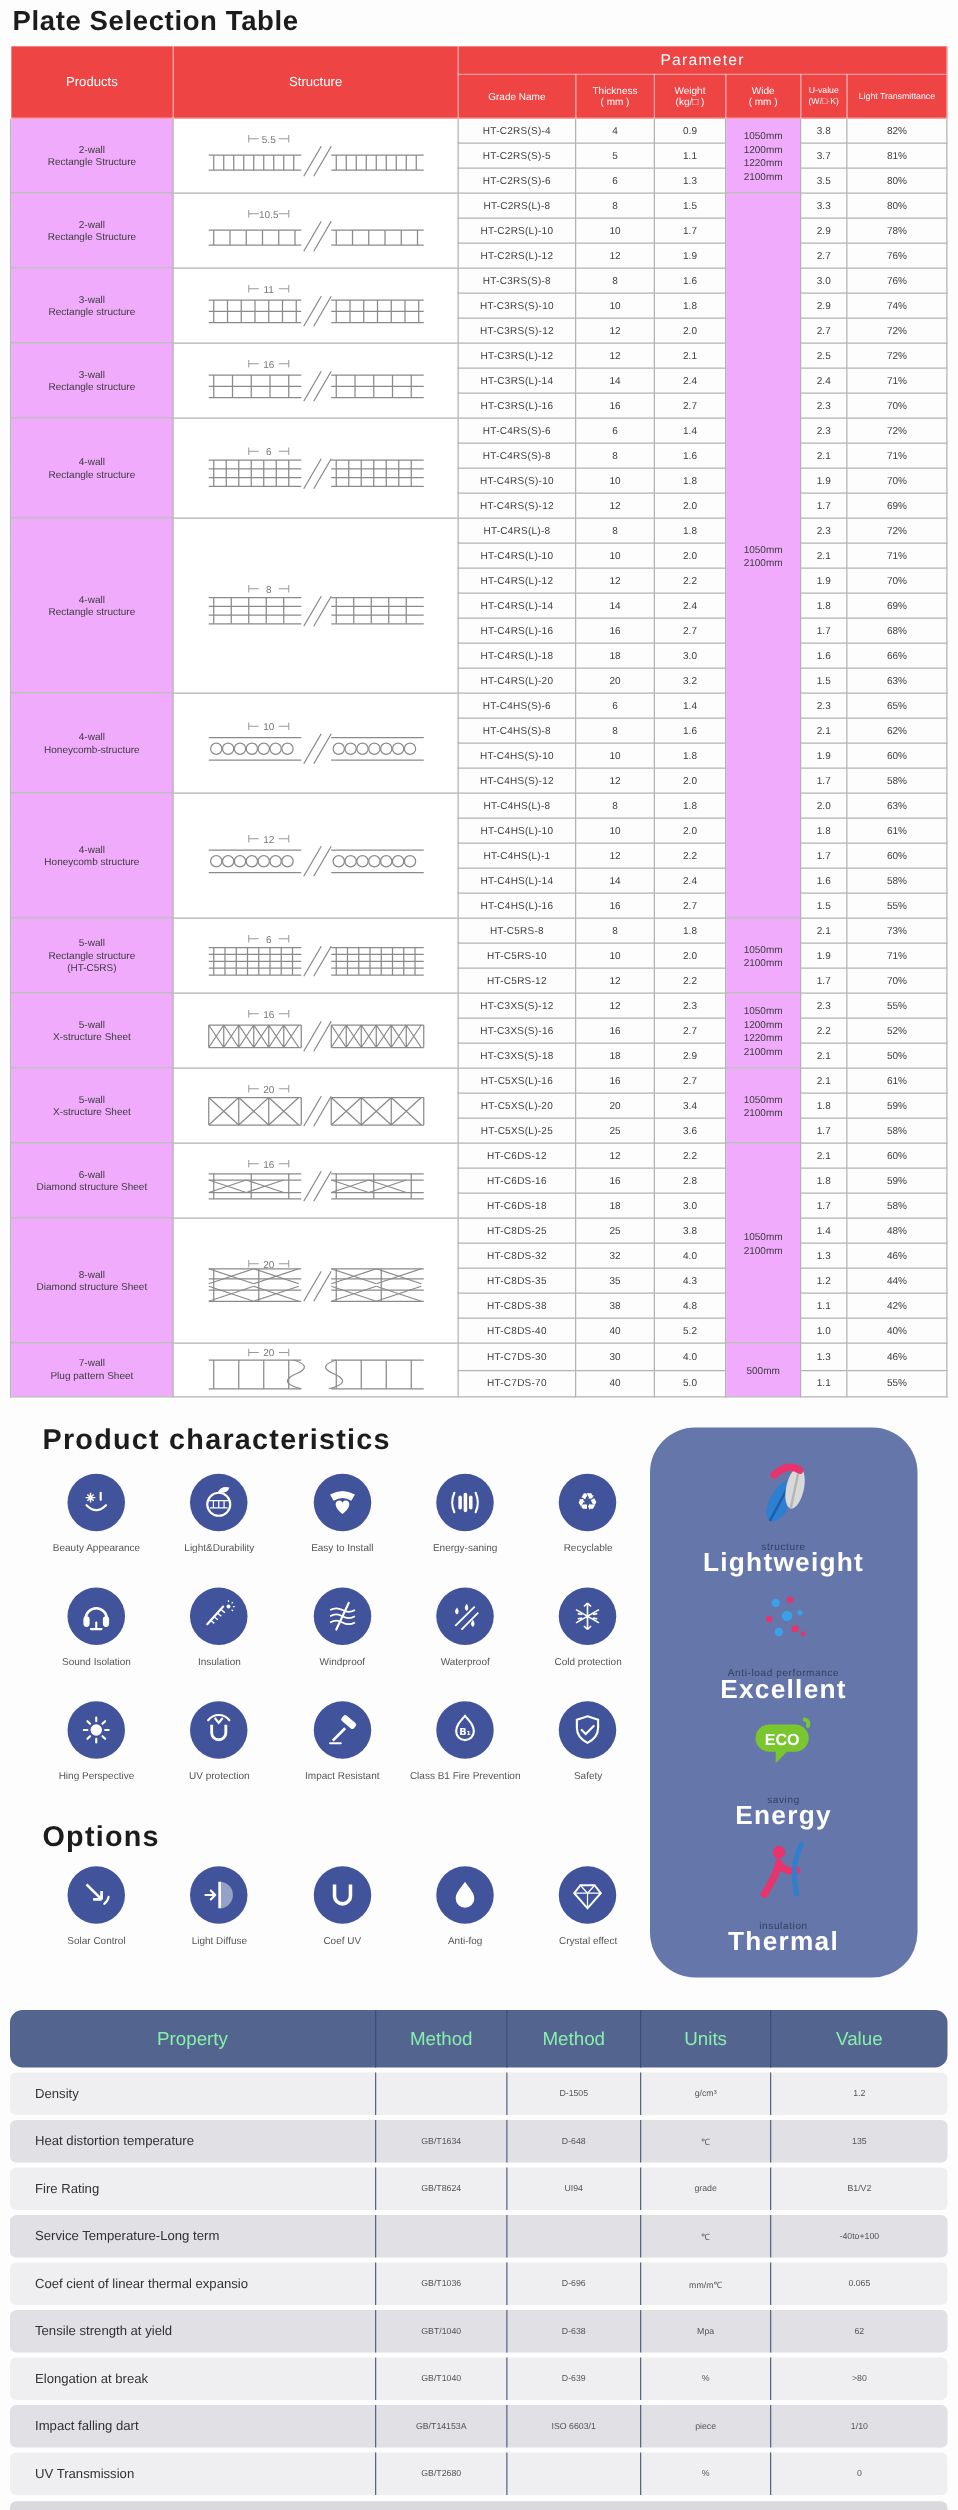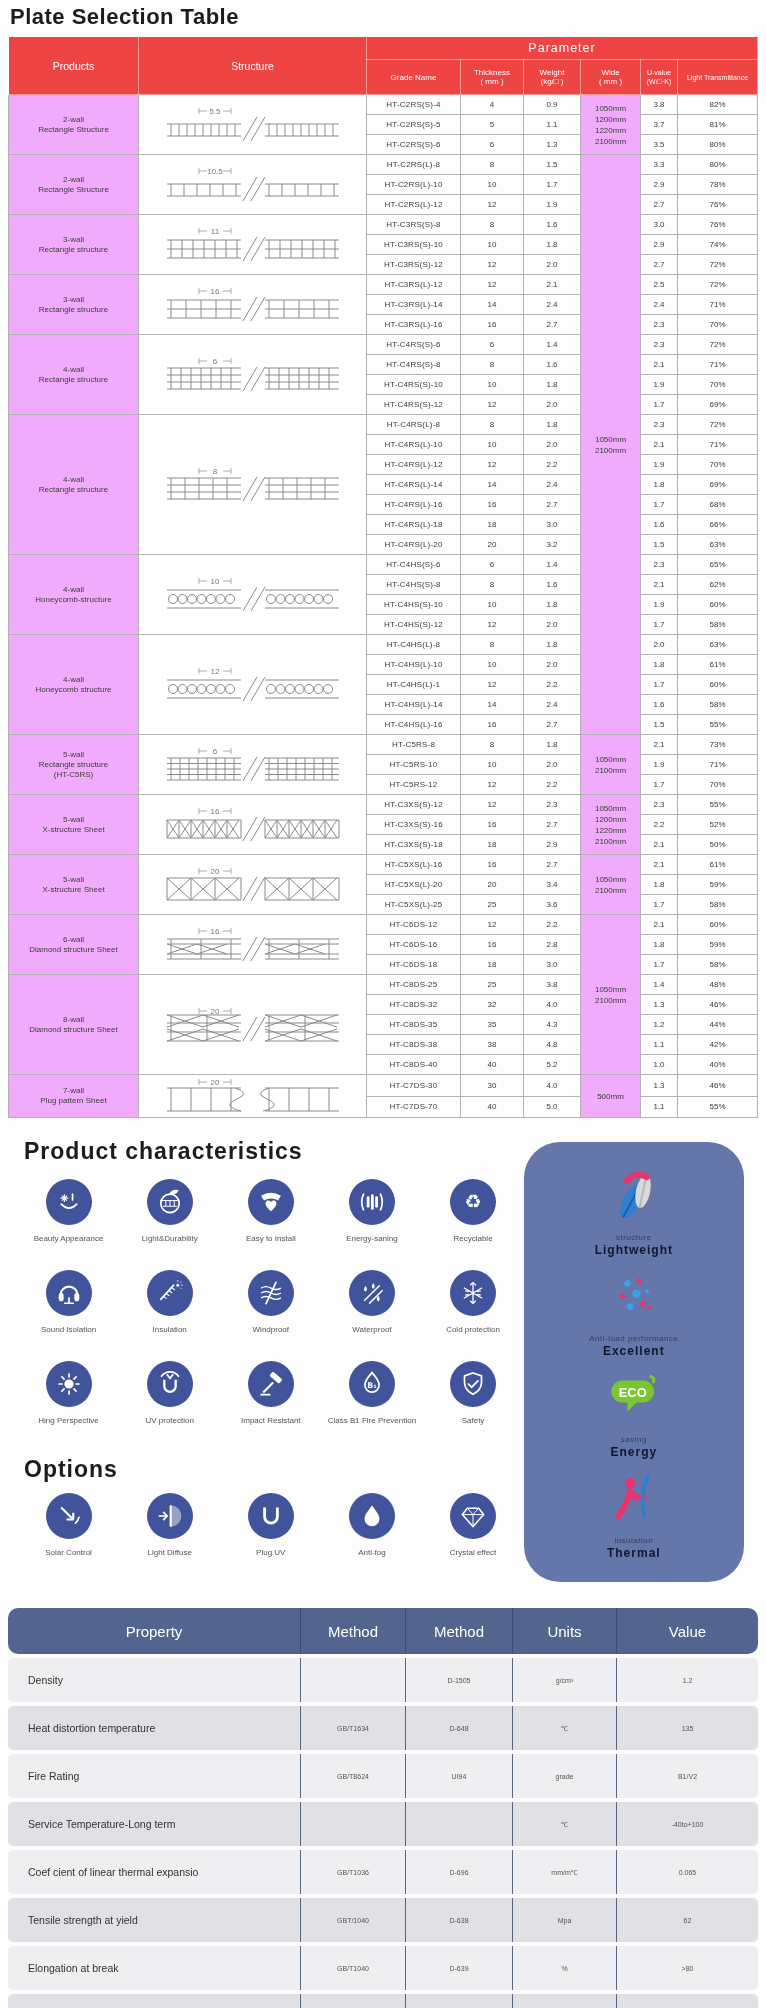--- a/index.html
+++ b/index.html
@@ -1,17 +1,17 @@
 <!DOCTYPE html>
 <html><head>
 <meta charset="utf-8">
 <style>
   html,body{margin:0;padding:0;background:#fdfdfd;font-family:"Liberation Sans",sans-serif;}
   body{width:766px;}
-  .pad{padding:0 12px;}
+  .pad{padding:0 22px;}
   h1.title{font-size:22px;font-weight:bold;color:#1c1c1c;margin:4px 0 6px 10px;letter-spacing:.5px;}
   h2.sect{font-size:23px;font-weight:bold;color:#1c1c1c;margin:14px 0 10px 12px;letter-spacing:1px;}
 
   
   table.plate{border-collapse:collapse;width:750px;margin:0 8px;table-layout:fixed;border:1.5px solid #6b6b6b;}
   table.plate th{background:#ef4444;color:#fff;font-weight:normal;border:1px solid rgba(255,255,255,.45);}
   th.param-band{font-size:12.5px;height:20px;letter-spacing:1px;}
   th.sub{font-size:8px;line-height:9px;height:32px;}
   th.sub.small{font-size:7px;}
   th.corner{font-size:10.5px;}
@@ -30,28 +30,28 @@
   .char-item{display:flex;flex-direction:column;align-items:center;}
   .icon-circle{width:46px;height:46px;border-radius:50%;background:#41549b;display:flex;align-items:center;justify-content:center;}
   .icon-circle svg{display:block;}
   .char-label{font-size:8px;color:#555;margin-top:9px;text-align:center;line-height:10px;min-height:10px;}
   .opts-grid{display:grid;grid-template-columns:repeat(5,1fr);margin:10px 0 0 6px;}
 
   
   .badge-panel{width:224px;min-height:440px;background:#6576aa;border-radius:36px;margin:18px 10px 0 0;display:flex;flex-direction:column;justify-content:space-around;align-items:center;padding:18px 0;box-sizing:border-box;}
   .badge{display:flex;flex-direction:column;align-items:center;}
   .badge-small{font-size:8px;color:#31405f;margin-top:4px;letter-spacing:.5px;}
-  .badge-big{font-size:12px;font-weight:bold;color:#0f172a;letter-spacing:1px;line-height:17px;}
+  .badge-big{font-size:21px;font-weight:bold;color:#ffffff;letter-spacing:1px;line-height:17px;}
 
   
   .prop-wrap{margin:26px 8px 14px 8px;}
-  .prop-header{display:grid;grid-template-columns:292px 105px 107px 104px 142px;background:#53648f;border-radius:10px;height:46px;align-items:center;color:#ffffff;font-size:15px;}
+  .prop-header{display:grid;grid-template-columns:292px 105px 107px 104px 142px;background:#53648f;border-radius:10px;height:46px;align-items:center;color:#86efac;font-size:15px;}
   .prop-header > div{text-align:center;border-left:1px solid #3c4c78;height:100%;display:flex;align-items:center;justify-content:center;}
   .prop-header > div:first-child{border-left:none;}
-  .prop-row{display:grid;grid-template-columns:292px 105px 107px 104px 142px;height:44px;margin-top:4px;border-radius:5px;align-items:center;}
+  .prop-row{display:grid;grid-template-columns:292px 105px 107px 104px 142px;height:34px;margin-top:4px;border-radius:5px;align-items:center;}
   .prop-row.odd{background:#efeff2;}
   .prop-row.even{background:#e0e0e5;}
   .prop-row > div{text-align:center;font-size:7px;color:#555;border-left:1px solid #5a6584;height:100%;display:flex;align-items:center;justify-content:center;}
   .prop-row > div:first-child{border-left:none;justify-content:flex-start;padding-left:20px;font-size:10.5px;color:#333;}
   .prop-foot{background:#dadade;border-radius:5px;height:38px;margin-top:5px;display:flex;align-items:center;font-size:10px;color:#333;padding-left:22px;font-weight:bold;}
 </style>
 </head>
 <body>
 
 <h1 class="title">Plate Selection Table</h1>
@@ -963,21 +963,21 @@
             </svg>
           </div>
           <div class="char-label">Light Diffuse</div>
         </div>
         <div class="char-item">
           <div class="icon-circle">
             <svg width="34" height="34" viewBox="0 0 48 48" xmlns="http://www.w3.org/2000/svg">
               <path d="M15 12 v13 a9 9 0 0 0 18 0 v-13" stroke="#fff" stroke-width="4" fill="none"></path>
             </svg>
           </div>
-          <div class="char-label">Plug UV</div>
+          <div class="char-label">Coef UV</div>
         </div>
         <div class="char-item">
           <div class="icon-circle">
             <svg width="34" height="34" viewBox="0 0 48 48" xmlns="http://www.w3.org/2000/svg">
               <path d="M24 9 c7 9.5 10.5 13.5 10.5 19 a10.5 10.5 0 0 1 -21 0 c0 -5.5 3.5 -9.5 10.5 -19 z" fill="#fff" stroke="none"></path>
             </svg>
           </div>
           <div class="char-label">Anti-fog</div>
         </div>
         <div class="char-item">

